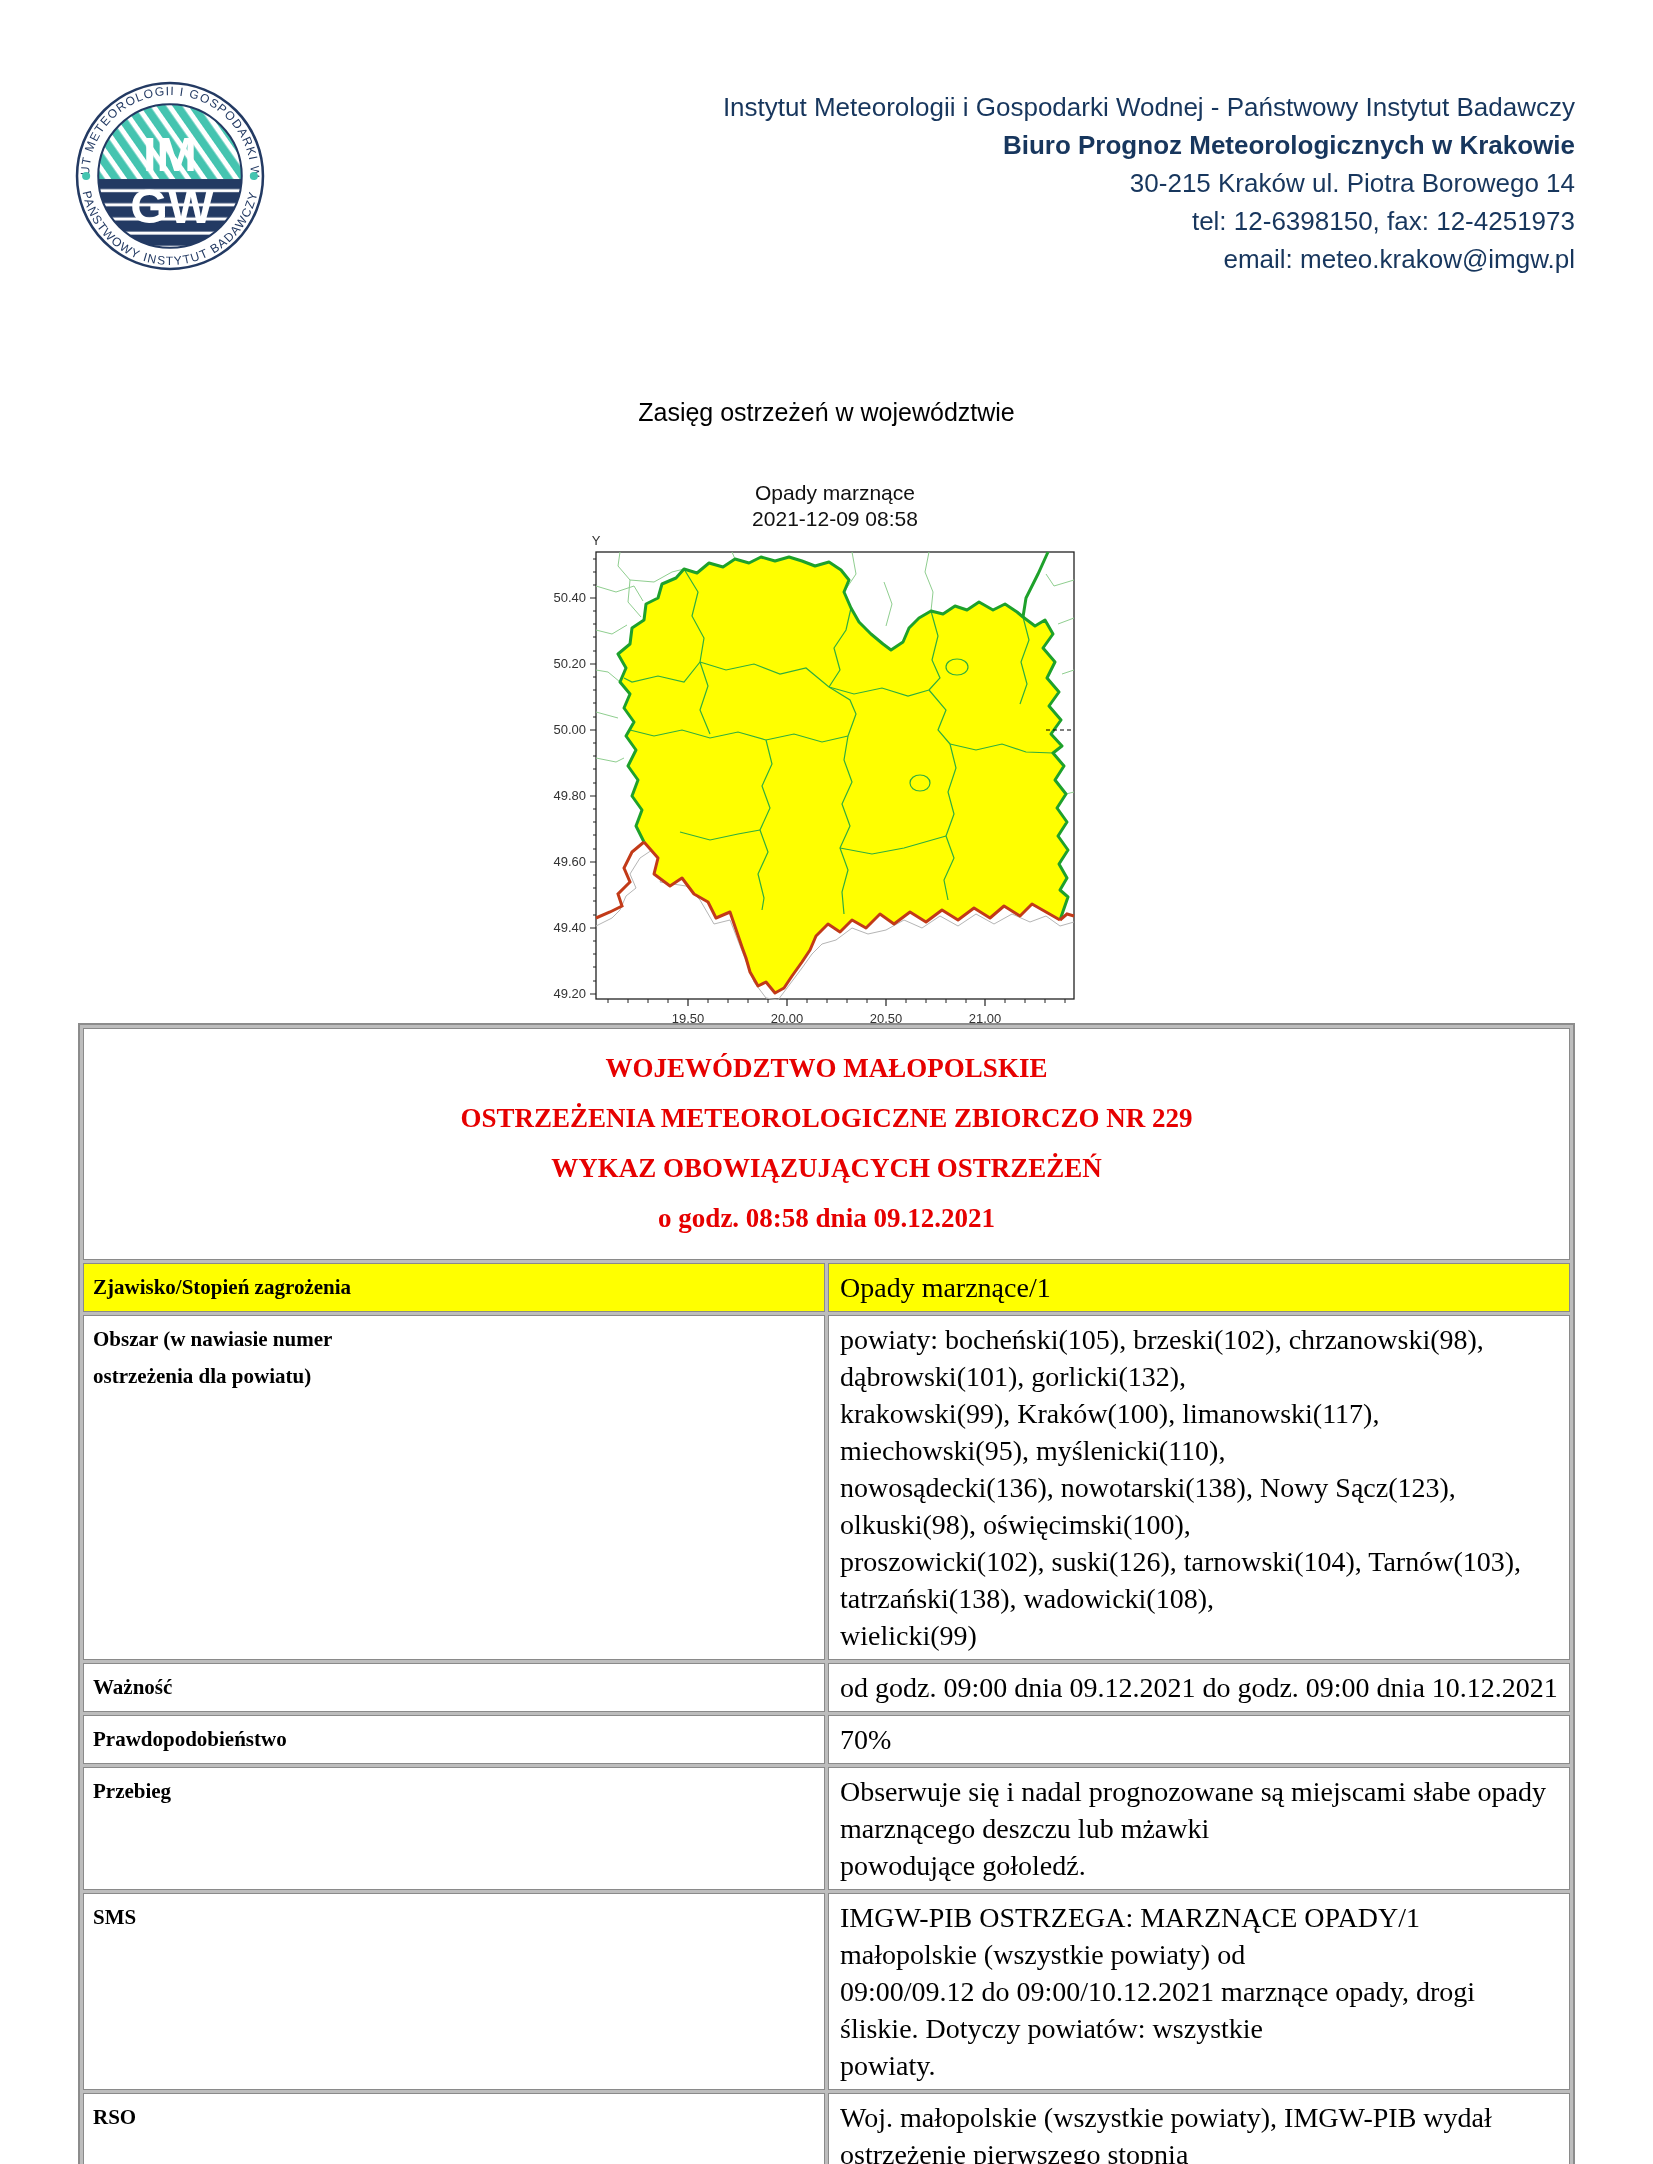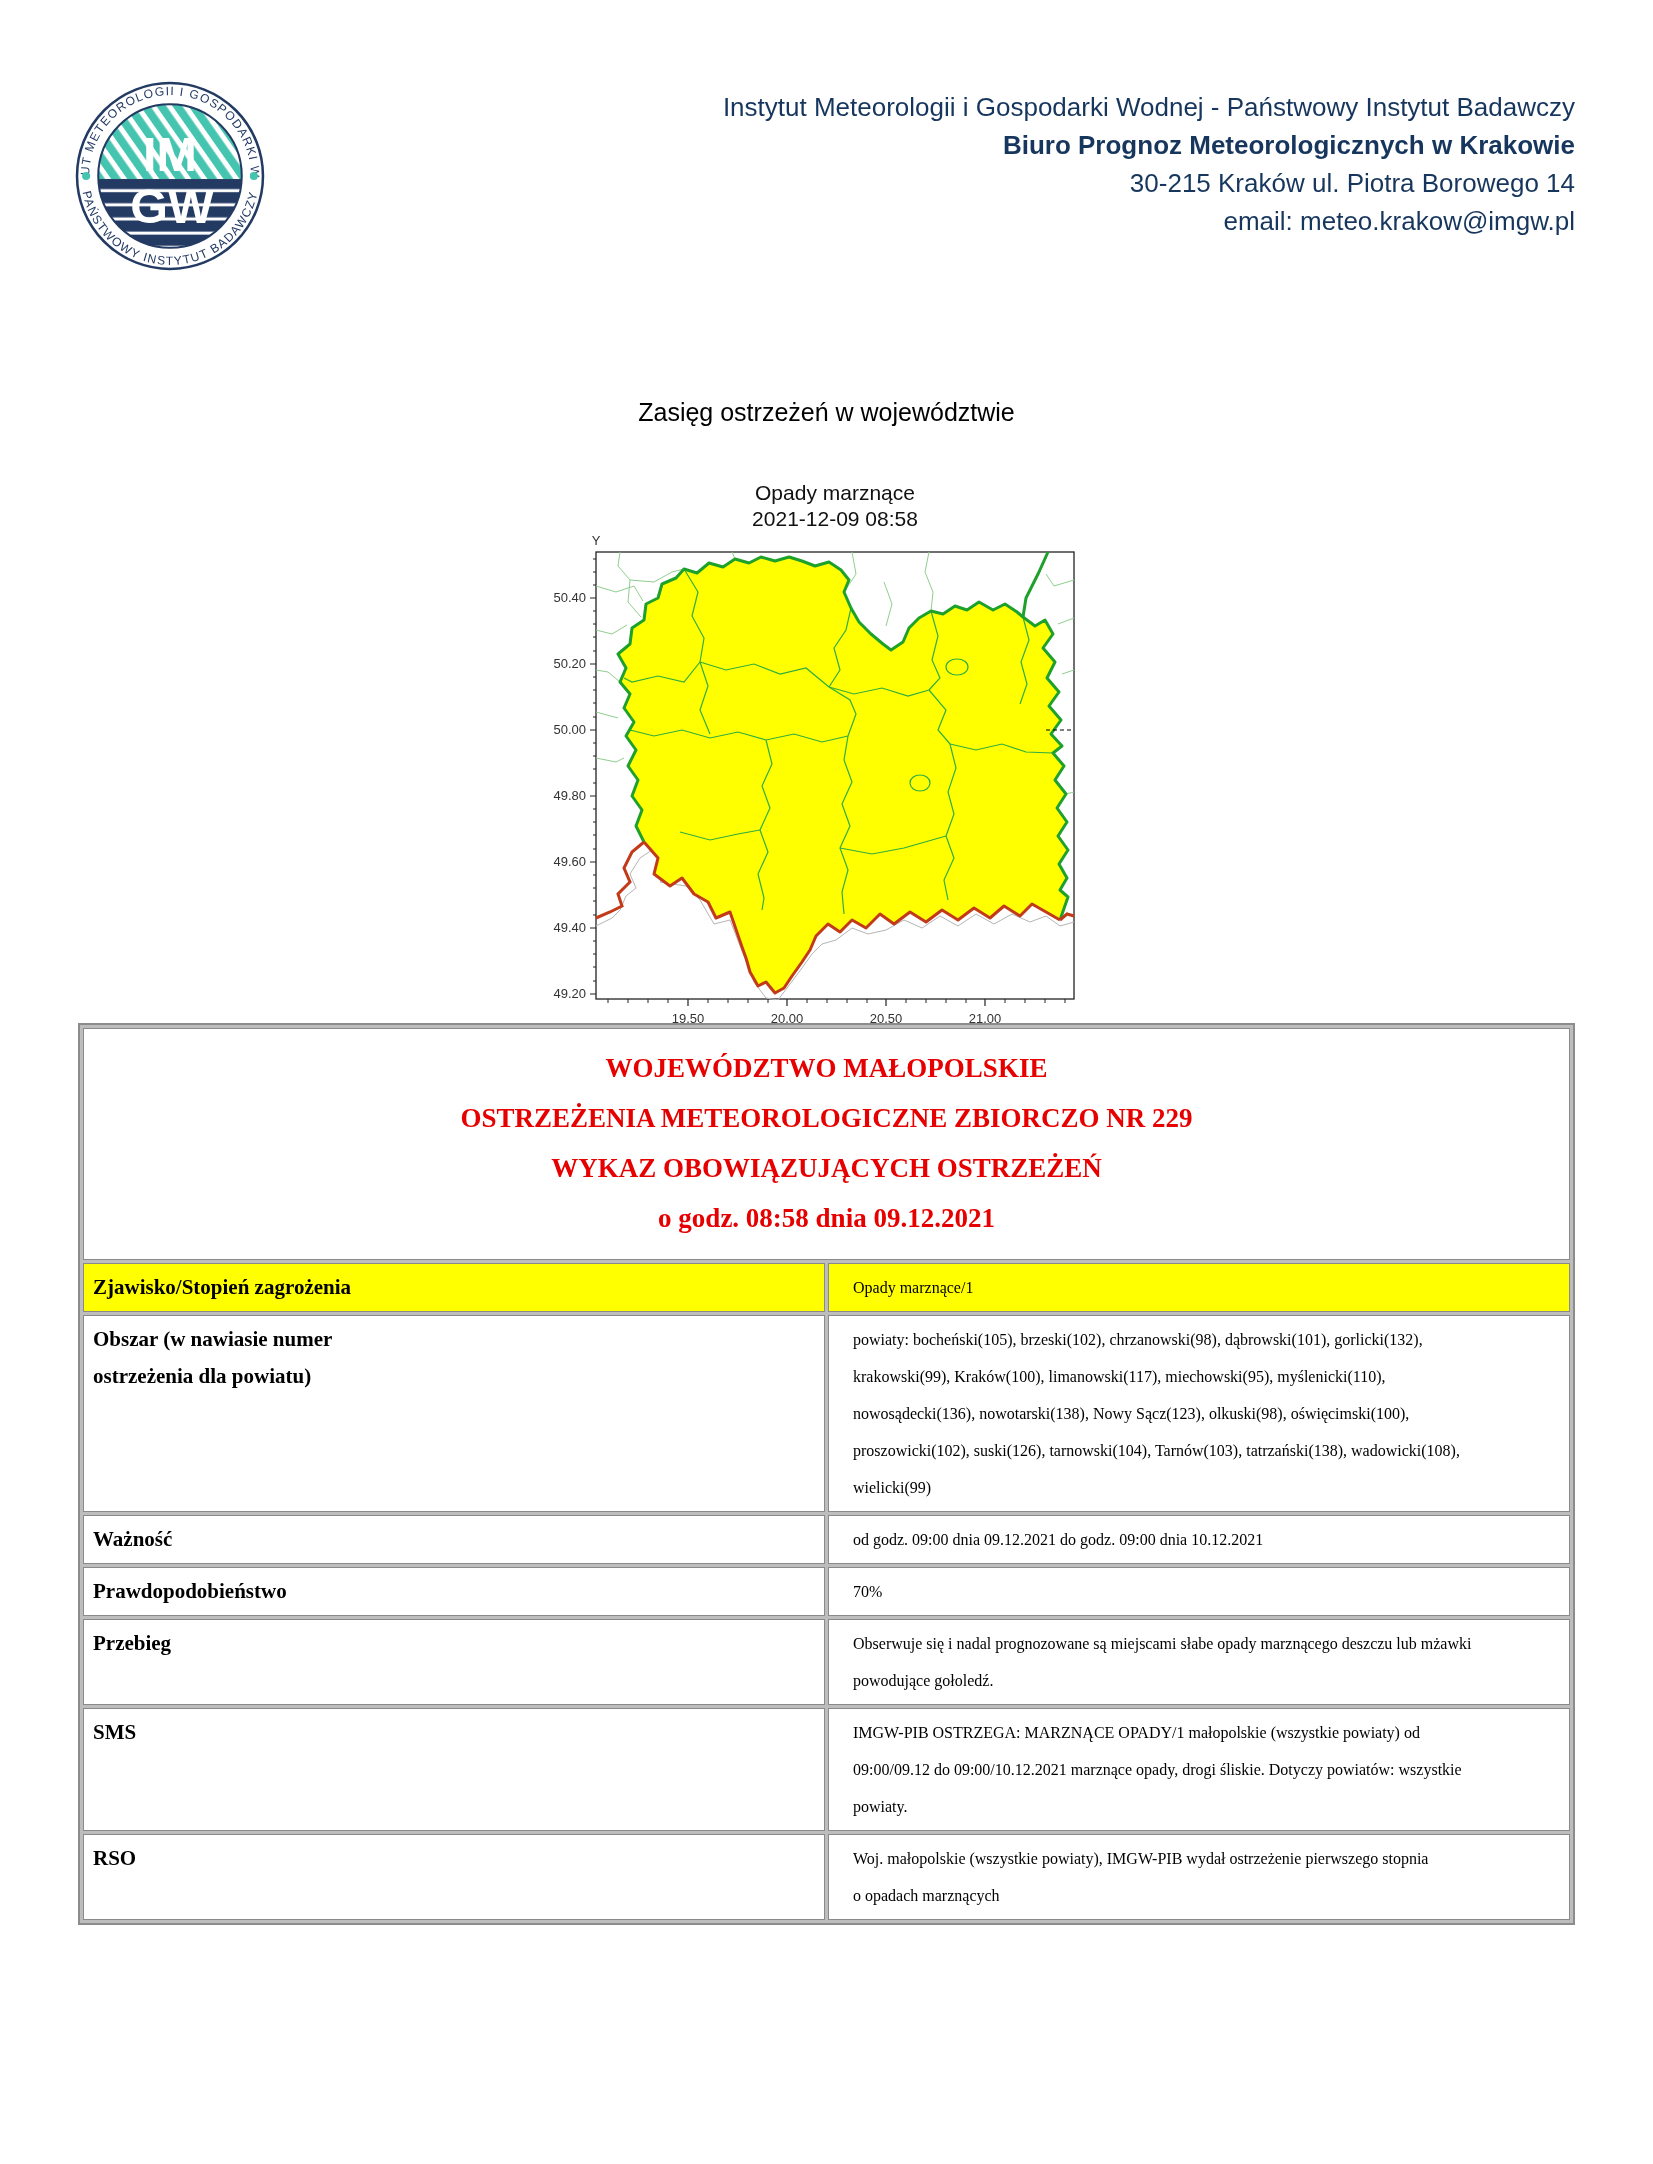--- a/index.html
+++ b/index.html
@@ -28,21 +28,21 @@
   
   .warn-table{
     position:absolute;left:78px;top:1023px;width:1497px;
     border-collapse:separate;border-spacing:3px;
     background:#bdbdbd;border:2px solid #8c8c8c;
     font-family:"Liberation Serif", serif;color:#000;
     table-layout:fixed;
   }
   .warn-table td{background:#ffffff;border:1px solid #8a8a8a;vertical-align:top;box-sizing:border-box;}
   td.t-label{width:400px;font-weight:bold;padding:5px 9px;font-size:21px;line-height:37px;white-space:pre-line;margin-left:40px;}
-  td.t-value{padding:5px 24px;font-size:16px;line-height:37px;white-space:pre-line;}
+  td.t-value{padding:5px 11px;font-size:28px;line-height:37px;white-space:pre-line;}
   tr.hl td{background:#ffff00;}
   td.title-cell{text-align:center;padding:14px 10px 16px 10px;margin-left:38px;}
   .t-line{
     font-weight:bold;color:#e60000;font-size:27px;line-height:50px;
     font-family:"Liberation Serif", serif;
   }
 </style>
 </head>
 <body>
 
@@ -79,20 +79,21 @@
     </text>
     <circle cx="12" cy="95" r="4" fill="#45c4b0"></circle>
     <circle cx="178" cy="95" r="4" fill="#45c4b0"></circle>
   </svg>
 </div>
 
 <div class="hdr-text">
   <div>Instytut Meteorologii i Gospodarki Wodnej - Państwowy Instytut Badawczy</div>
   <div class="bold">Biuro Prognoz Meteorologicznych w Krakowie</div>
   <div>30-215 Kraków ul. Piotra Borowego 14</div>
+  <div>tel: 12-6398150, fax: 12-4251973</div>
   <div>email: meteo.krakow@imgw.pl</div>
 </div>
 
 <div class="section-title">Zasięg ostrzeżeń w województwie</div>
 
 <div class="map-title">
   <div>Opady marznące</div>
   <div>2021-12-09 08:58</div>
 </div>
 

